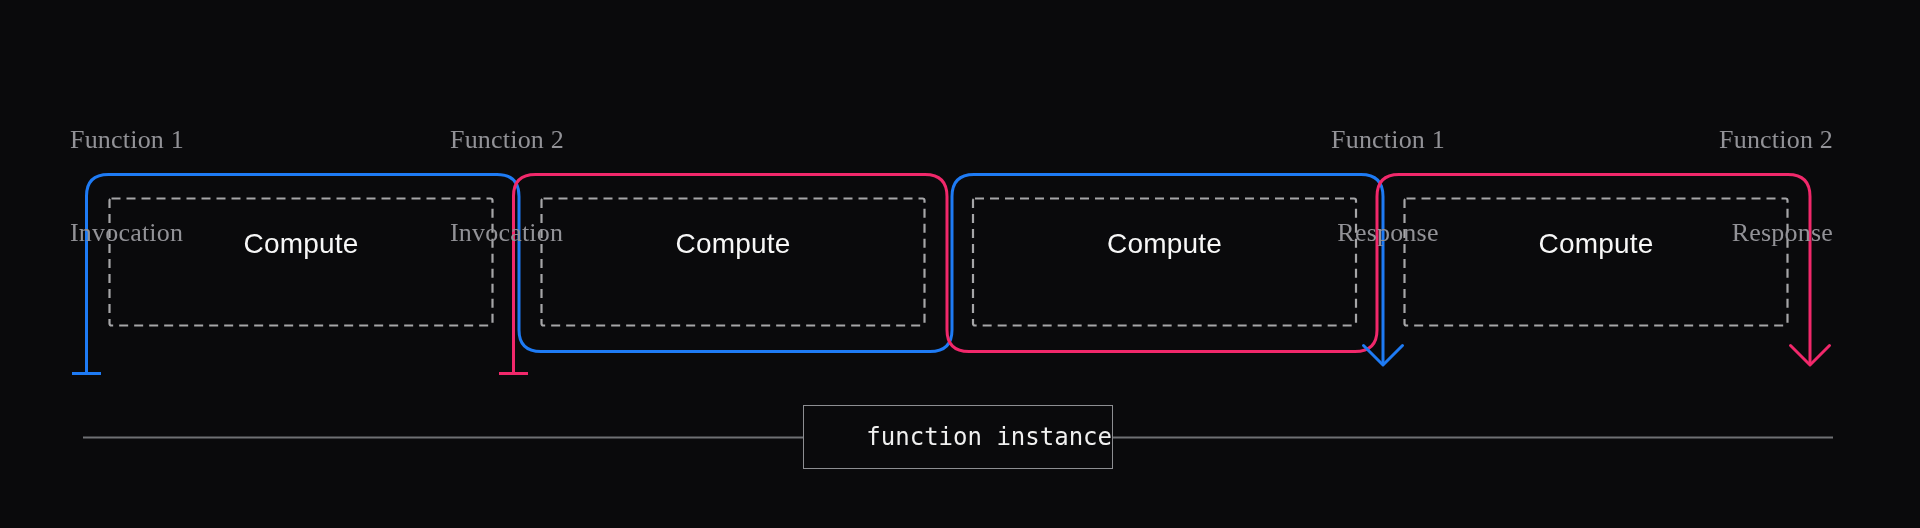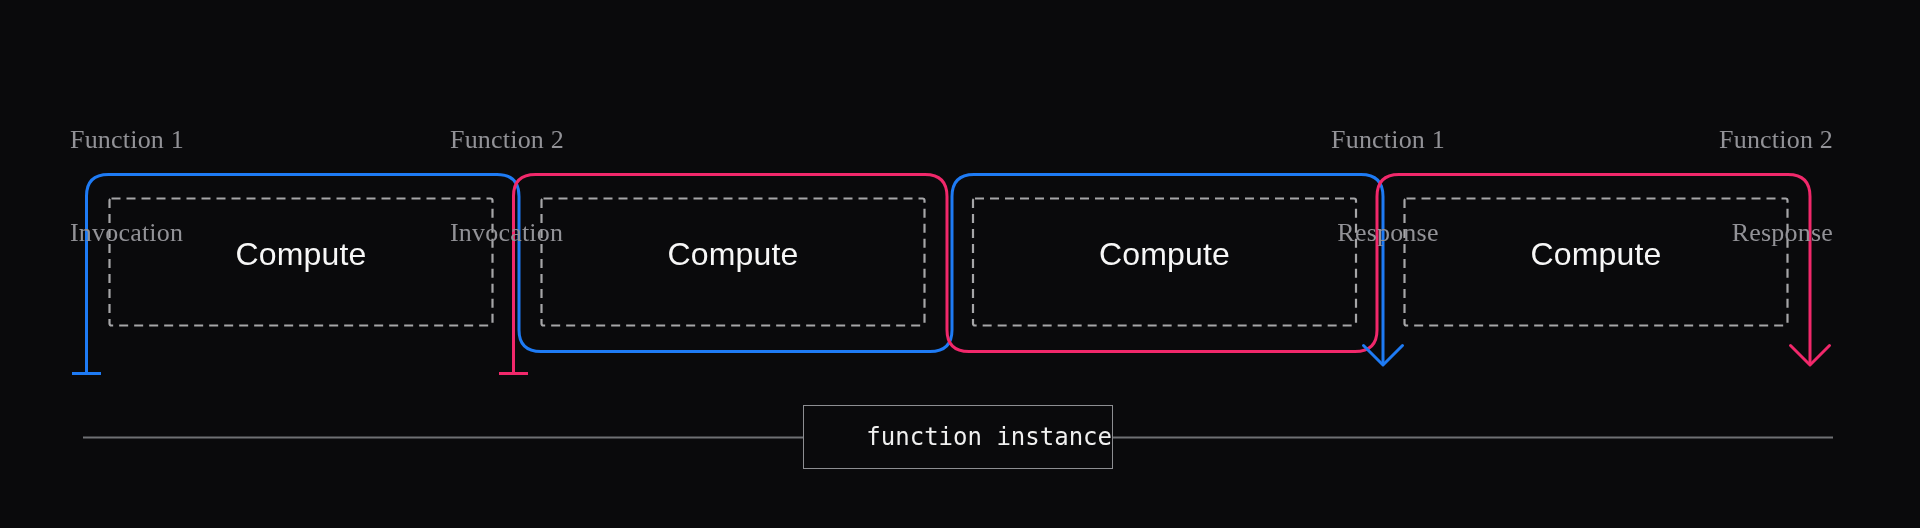--- a/index.html
+++ b/index.html
@@ -24,28 +24,28 @@
     color: var(--label-text, #929297);
     white-space: pre;
   }
   .anno span { display: block; }
   .anno.align-center { transform: translateX(-50%); text-align: center; }
   .anno.align-right  { text-align: right; }
 
   
   .compute {
     position: absolute;
-    top: 190px;
+    top: 180px;
     height: 128px;
     width: 383px;
     display: flex;
     align-items: center;
     justify-content: center;
     color: var(--compute-text, #f7f7f7);
-    font-size: 32px;
+    font-size: 28px;
     letter-spacing: 0.2px;
   }
 
   
   .instance-box {
     position: absolute;
     left: 803px;
     top: 405px;
     width: 310px;
     height: 64px;

